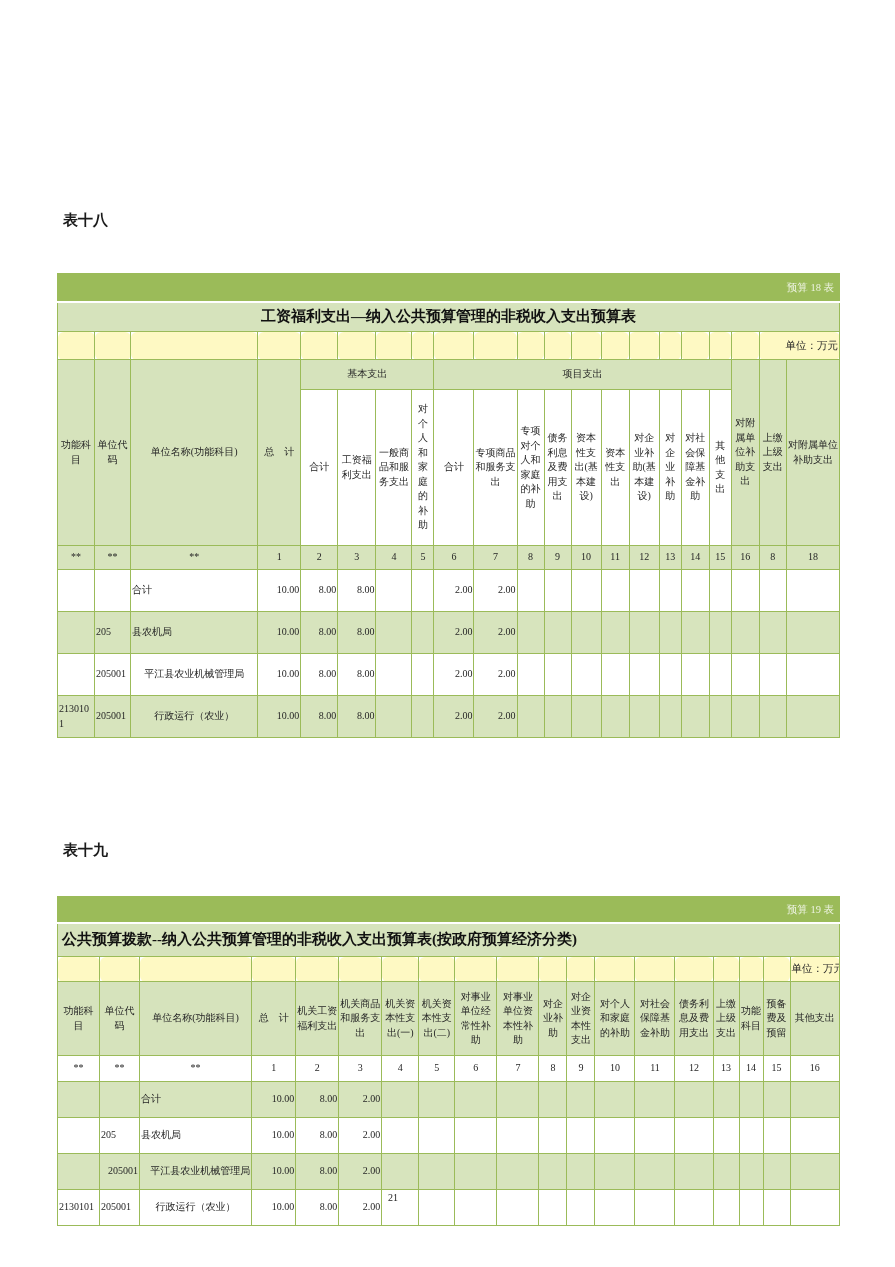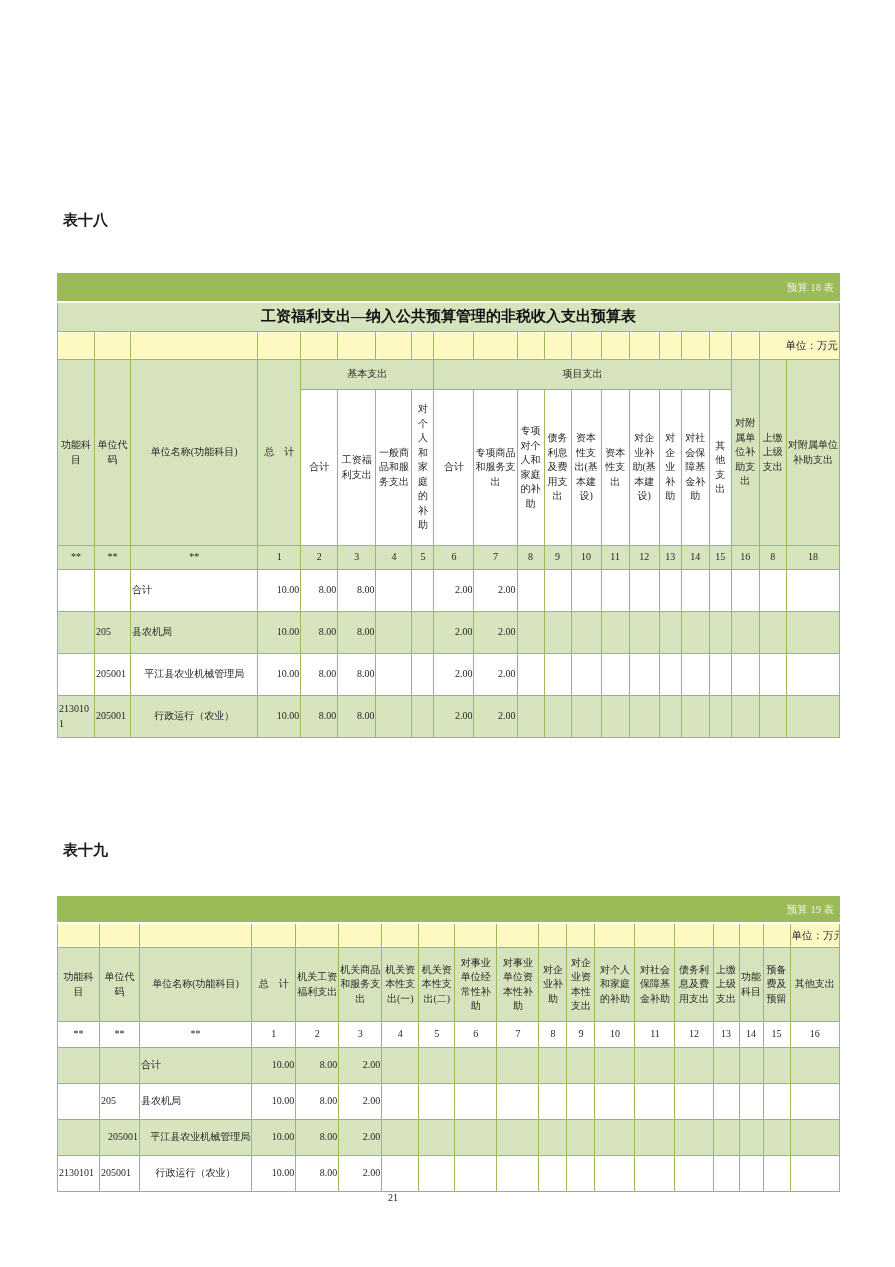--- a/index.html
+++ b/index.html
@@ -252,20 +252,23 @@
       <col style="width:38px">
       <col style="width:26px">
     <col style="width:24px">
       <col style="width:27px">
       <col style="width:49px">
   </colgroup>
   <tbody>
       <tr class="band" style="height:26px;">
     <td colspan="19">预算 19 表</td>
   </tr>
+  <tr class="ttl ttl19" style="height:34px;">
+    <td colspan="19">公共预算拨款--纳入公共预算管理的非税收入支出预算表(按政府预算经济分类)</td>
+  </tr>
   <tr class="units" style="height:25px;">
     <td></td>
         <td></td>
         <td></td>
         <td></td>
         <td></td>
         <td></td>
         <td></td>
         <td></td>
         <td></td>

